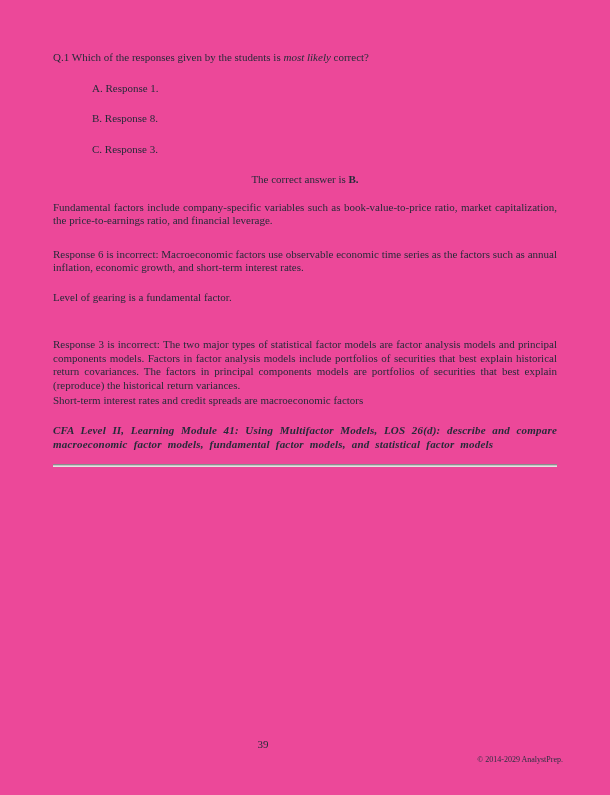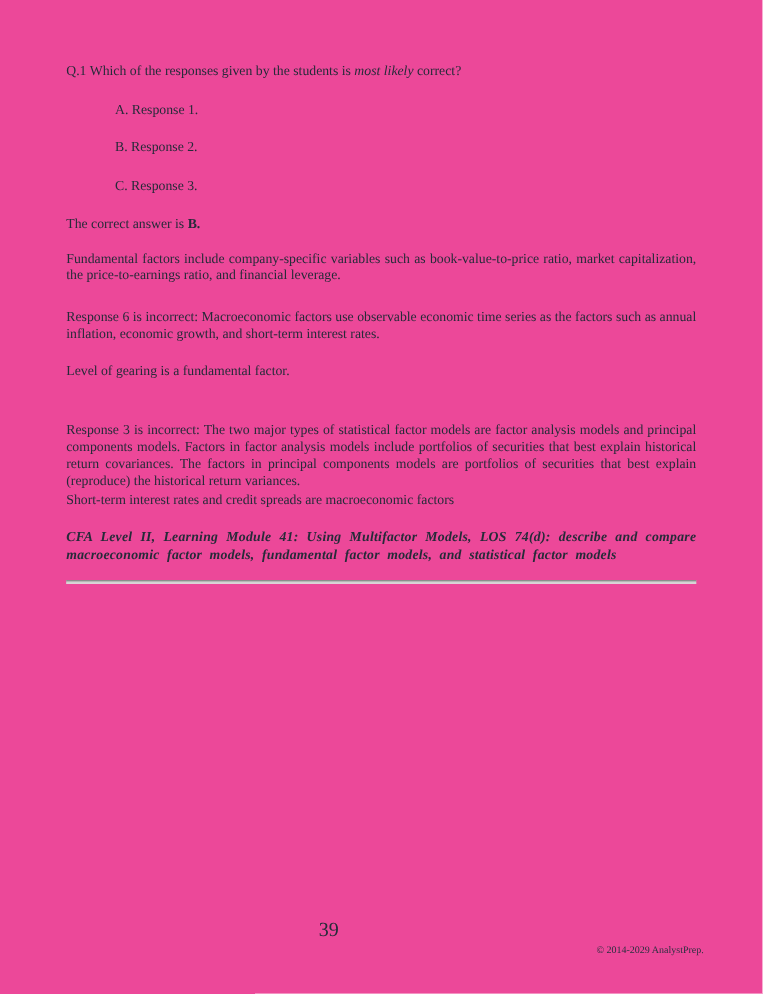--- a/index.html
+++ b/index.html
@@ -22,21 +22,21 @@
     left: 53px;
     top: 0;
     width: 504px;
     font-size: 11px;
     line-height: 13.5px;
   }
   .question { margin-top: 51px; }
   .question .em { font-style: italic; }
   .options { margin-top: 6px; }
   .option { margin-top: 17px; margin-left: 39px; }
-  .answer { margin-top: 17px; }
+  .answer { margin-top: 17px; text-align: center; }
   .answer .choice { font-weight: bold; }
   .para { text-align: justify; }
   .p1 { margin-top: 14px; }
   .p2 { margin-top: 20px; }
   .p3 { margin-top: 16px; text-align: left; }
   .p4 { margin-top: 34px; }
   .p5 { margin-top: 2px; text-align: left; }
   .reference {
     margin-top: 15px;
     font-weight: bold;
@@ -53,21 +53,21 @@
     border-top: 1px solid #8c8c8c;
     background: #c4c4c4;
     border-bottom: 1px solid #e2e2e2;
   }
   .page-number {
     position: absolute;
     top: 738px;
     left: 0;
     width: 526px;
     text-align: center;
-    font-size: 16px;
+    font-size: 11px;
     line-height: 13px;
   }
   .copyright {
     position: absolute;
     top: 755px;
     right: 47px;
     font-size: 8px;
     line-height: 10px;
     color: #2b3040;
   }
@@ -75,33 +75,33 @@
 </head>
 <body>
 
 <div class="page">
   <div class="content">
 
     <p class="question"><span>Q.1 Which of the responses given by the students is </span><span class="em">most likely</span><span> correct?</span></p>
 
     <div class="options">
       <p class="option"><span>A.</span> <span>Response 1.</span></p>
-      <p class="option"><span>B.</span> <span>Response 2.</span></p>
+      <p class="option"><span>B.</span> <span>Response 8.</span></p>
       <p class="option"><span>C.</span> <span>Response 3.</span></p>
     </div>
 
     <p class="answer"><span>The correct answer is </span><span class="choice">B.</span></p>
 
     <p class="para p1">Fundamental factors include company-specific variables such as book-value-to-price ratio, market capitalization, the price-to-earnings ratio, and financial leverage.</p>
     <p class="para p2">Response 6 is incorrect: Macroeconomic factors use observable economic time series as the factors such as annual inflation, economic growth, and short-term interest rates.</p>
     <p class="para p3">Level of gearing is a fundamental factor.</p>
     <p class="para p4">Response 3 is incorrect: The two major types of statistical factor models are factor analysis models and principal components models. Factors in factor analysis models include portfolios of securities that best explain historical return covariances. The factors in principal components models are portfolios of securities that best explain (reproduce) the historical return variances.</p>
     <p class="para p5">Short-term interest rates and credit spreads are macroeconomic factors</p>
 
-    <p class="reference">CFA Level II, Learning Module 41: Using Multifactor Models, LOS 74(d): describe and compare macroeconomic factor models, fundamental factor models, and statistical factor models</p>
+    <p class="reference">CFA Level II, Learning Module 41: Using Multifactor Models, LOS 26(d): describe and compare macroeconomic factor models, fundamental factor models, and statistical factor models</p>
 
     <hr class="divider">
 
   </div>
 
   <div class="page-number">39</div>
   <div class="copyright">© 2014-2029 AnalystPrep.</div>
 </div>
 
 </body></html>

